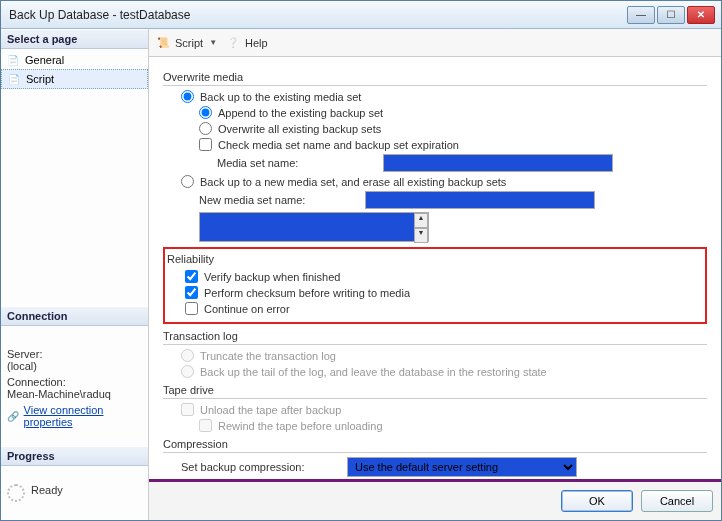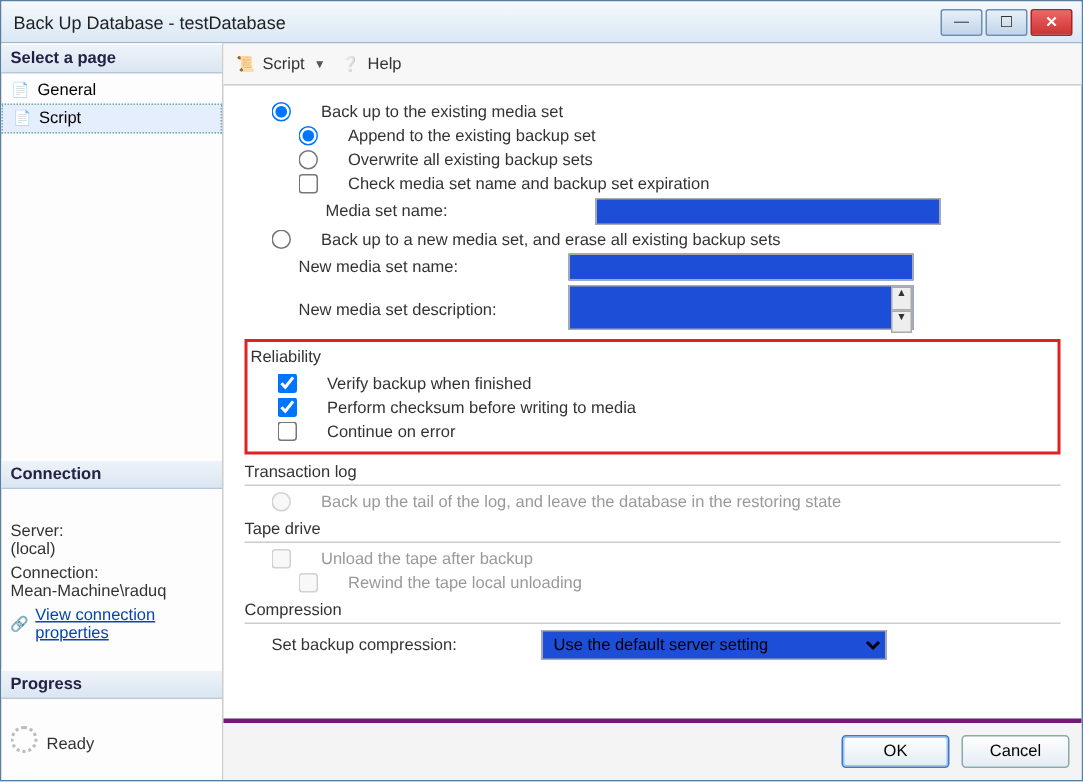--- a/index.html
+++ b/index.html
@@ -105,21 +105,21 @@
   }
   .group-title {
     color: #333;
     margin: 6px 0 4px 0;
     border-bottom: 1px solid #ccc;
     padding-bottom: 2px;
   }
   .row {
     display: flex; align-items: center;
     margin: 3px 0 3px 18px;
-    gap: 20px;
+    gap: 6px;
   }
   .row.deep { margin-left: 36px; }
   .row.deeper { margin-left: 54px; }
   .row label { white-space: nowrap; }
   .disabled, .disabled label, .disabled input { color: #999; }
   input[type=text], select, textarea {
     font: inherit;
     border: 1px solid #aaa;
     background: #1d4ed8;
     height: 18px;
@@ -189,41 +189,42 @@
         <div class="val">(local)</div>
         <div class="lbl">Connection:</div>
         <div class="val">Mean-Machine\raduq</div>
         <div style="display:flex;align-items:center;gap:4px;margin-top:4px;">
           <span class="ico">🔗</span>
           <span class="link">View connection properties</span>
         </div>
       </div>
 
       <div class="side-section-hdr">Progress</div>
-      <div class="side-info" style="display:flex;align-items:flex-end;">
+      <div class="side-info" style="display:flex;align-items:flex-start;">
         <span class="progress-spinner"></span>
         <span>Ready</span>
       </div>
     </div>
 
     <div class="main">
       <div class="toolbar">
         <div class="tool-btn">
           <span class="ico">📜</span>
           <span>Script</span>
           <span class="caret">▼</span>
         </div>
         <div class="tool-btn">
           <span class="ico">❔</span>
           <span>Help</span>
         </div>
       </div>
 
       <div class="scroll">
 
+        <div class="group-title">Overwrite media</div>
 
         <div class="row">
           <input type="radio" name="om" checked="" style="">
           <label>Back up to the existing media set</label>
         </div>
         <div class="row deep">
           <input type="radio" name="om2" checked="" style="">
           <label>Append to the existing backup set</label>
         </div>
         <div class="row deep">
@@ -241,21 +242,20 @@
 
         <div class="row">
           <input type="radio" name="om" style="">
           <label>Back up to a new media set, and erase all existing backup sets</label>
         </div>
         <div class="row deep">
           <span class="field-label">New media set name:</span>
           <input type="text" class="wide" disabled="" style="">
         </div>
         <div class="row deep">
-          <span class="field-label">New media set description:</span>
           <span class="spin-wrap">
             <textarea class="wide" disabled="" style=""></textarea>
             <span class="spin-btns">
                 <div>▲</div>
                 <div>▼</div>
               </span>
           </span>
         </div>
 
         <div class="reliability-box">
@@ -270,31 +270,35 @@
           </div>
           <div class="row">
             <input type="checkbox" style="">
             <label>Continue on error</label>
           </div>
         </div>
 
         <div class="group-title">Transaction log</div>
         <div class="row disabled">
           <input type="radio" disabled="" style="">
+          <label>Truncate the transaction log</label>
+        </div>
+        <div class="row disabled">
+          <input type="radio" disabled="" style="">
           <label>Back up the tail of the log, and leave the database in the restoring state</label>
         </div>
 
         <div class="group-title">Tape drive</div>
         <div class="row disabled">
           <input type="checkbox" disabled="" style="">
           <label>Unload the tape after backup</label>
         </div>
         <div class="row deep disabled">
           <input type="checkbox" disabled="" style="">
-          <label>Rewind the tape local unloading</label>
+          <label>Rewind the tape before unloading</label>
         </div>
 
         <div class="group-title">Compression</div>
         <div class="row">
           <span class="field-label">Set backup compression:</span>
           <select class="wide">
             <option>Use the default server setting</option>
           </select>
         </div>
 

